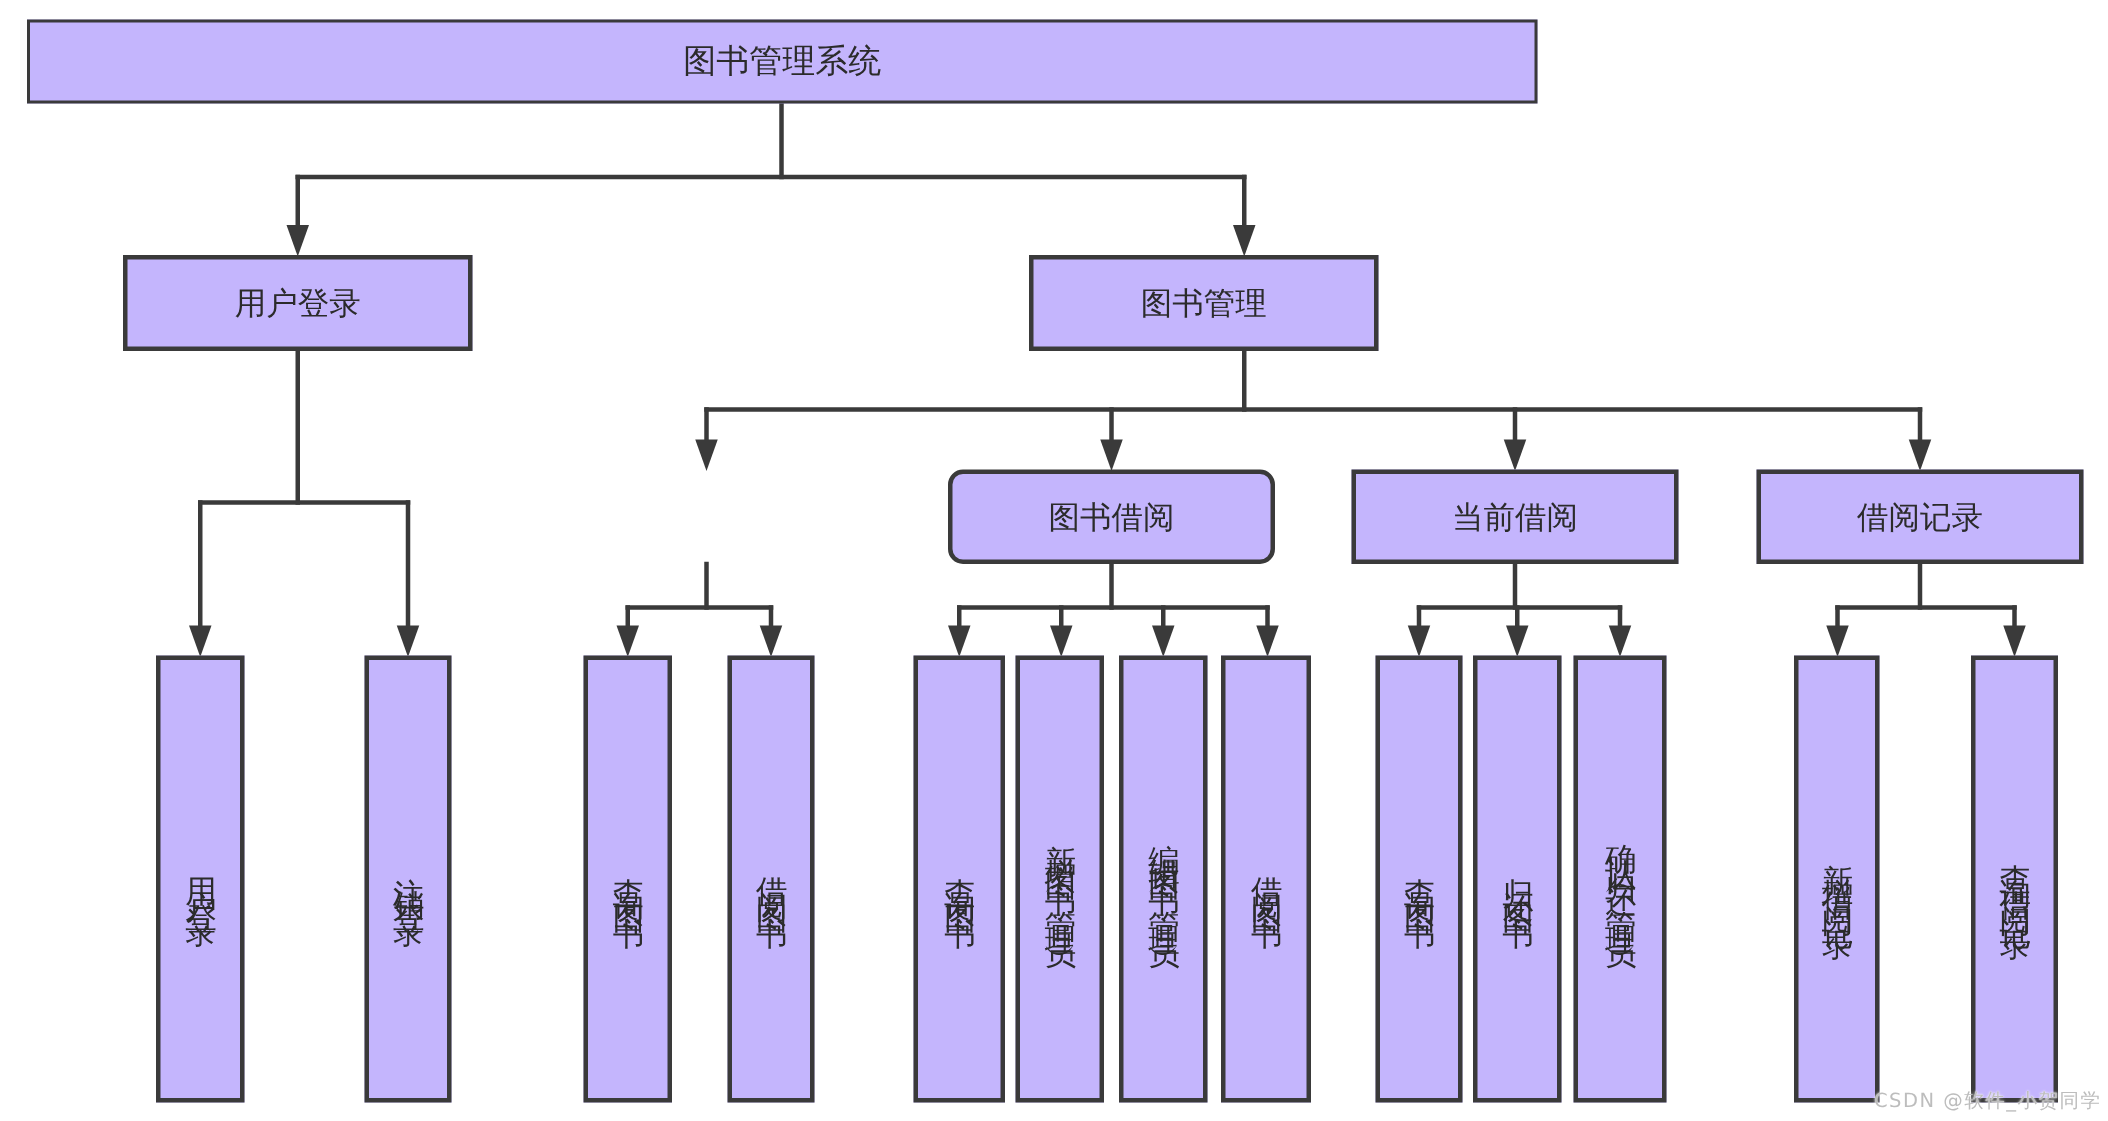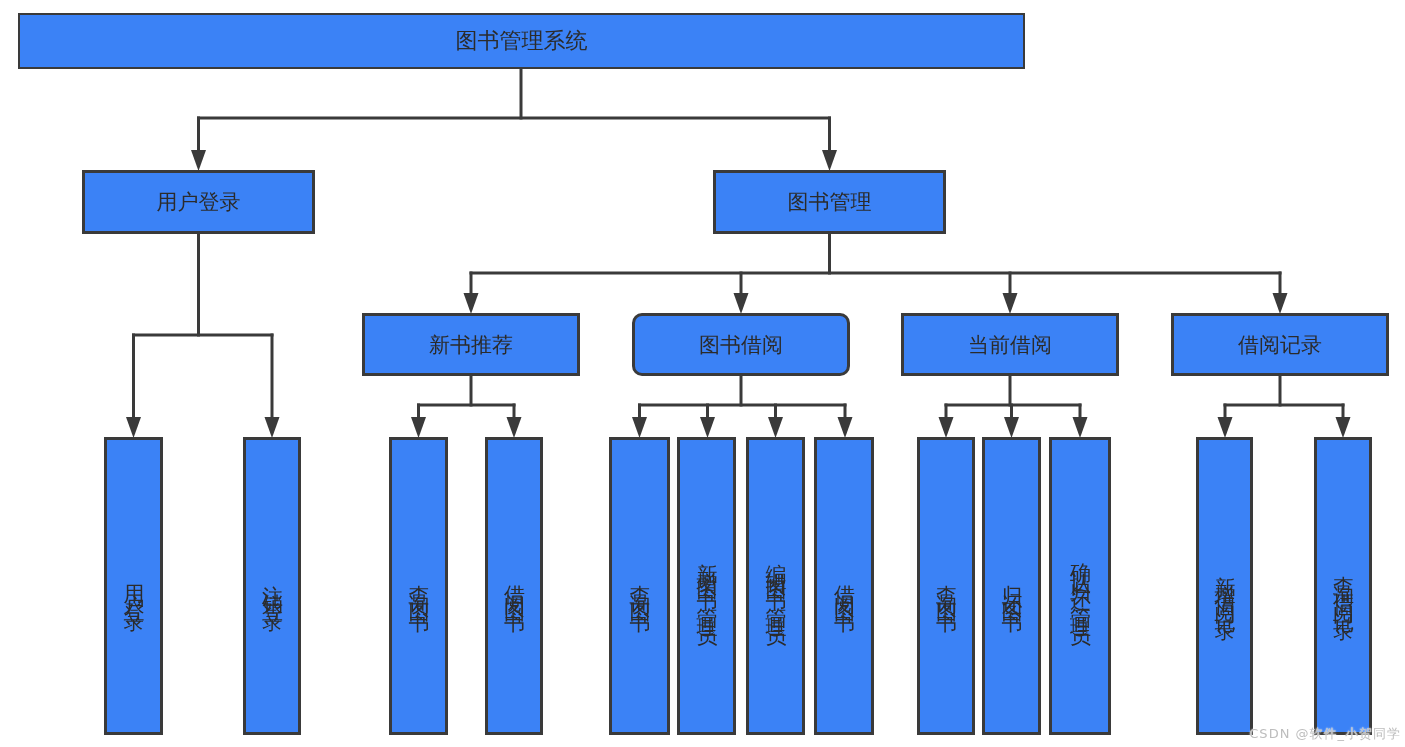--- a/index.html
+++ b/index.html
@@ -13,21 +13,21 @@
     position:relative;
     width:1405px;height:747px;
     background:var(--bg);
     font-family:"DejaVu Sans","Liberation Sans",sans-serif;
     overflow:hidden;
   }
   svg.connectors{position:absolute;left:0;top:0;z-index:1;}
   .box{
     position:absolute;
     box-sizing:border-box;
-    background:#3b82f6;
+    background:#c4b5fd;
     border:3px solid var(--line);
     color:var(--text);
     display:flex;
     align-items:center;
     justify-content:center;
     z-index:2;
     text-align:center;
   }
   .root{
     left:18px;top:13px;width:1007px;height:56px;
@@ -111,23 +111,22 @@
       <polygon points="1080,438 1072.5,417 1087.5,417" fill="var(--line)"></polygon>
       <line x1="1225" y1="405" x2="1225" y2="423" stroke="var(--line)" stroke-width="3" stroke-linecap="square"></line>
       <polygon points="1225,438 1217.5,417 1232.5,417" fill="var(--line)"></polygon>
       <line x1="1343" y1="405" x2="1343" y2="423" stroke="var(--line)" stroke-width="3" stroke-linecap="square"></line>
       <polygon points="1343,438 1335.5,417 1350.5,417" fill="var(--line)"></polygon>
     </svg>
 
   <div class="box root">图书管理系统</div>
 
   <div class="box l2" style="left:82px;">用户登录</div>
-  <div class="box l2" style="left:713px;text-align:right;">图书管理</div>
+  <div class="box l2" style="left:686px;text-align:right;">图书管理</div>
 
-  <div class="box l3" style="left:362px;">新书推荐</div>
   <div class="box l3" style="left:632px;border-radius:10px;">图书借阅</div>
   <div class="box l3" style="left:1171px;">借阅记录</div>
   <div class="box l3" style="left:901px;">当前借阅</div>
 
   <div class="box leaf" style="left:104px;width:59px;">用户登录</div>
   <div class="box leaf" style="left:243px;width:58px;">注销登录</div>
 
   <div class="box leaf" style="left:389px;width:59px;">查询图书</div>
   <div class="box leaf" style="left:485px;width:58px;">借阅图书</div>
 

